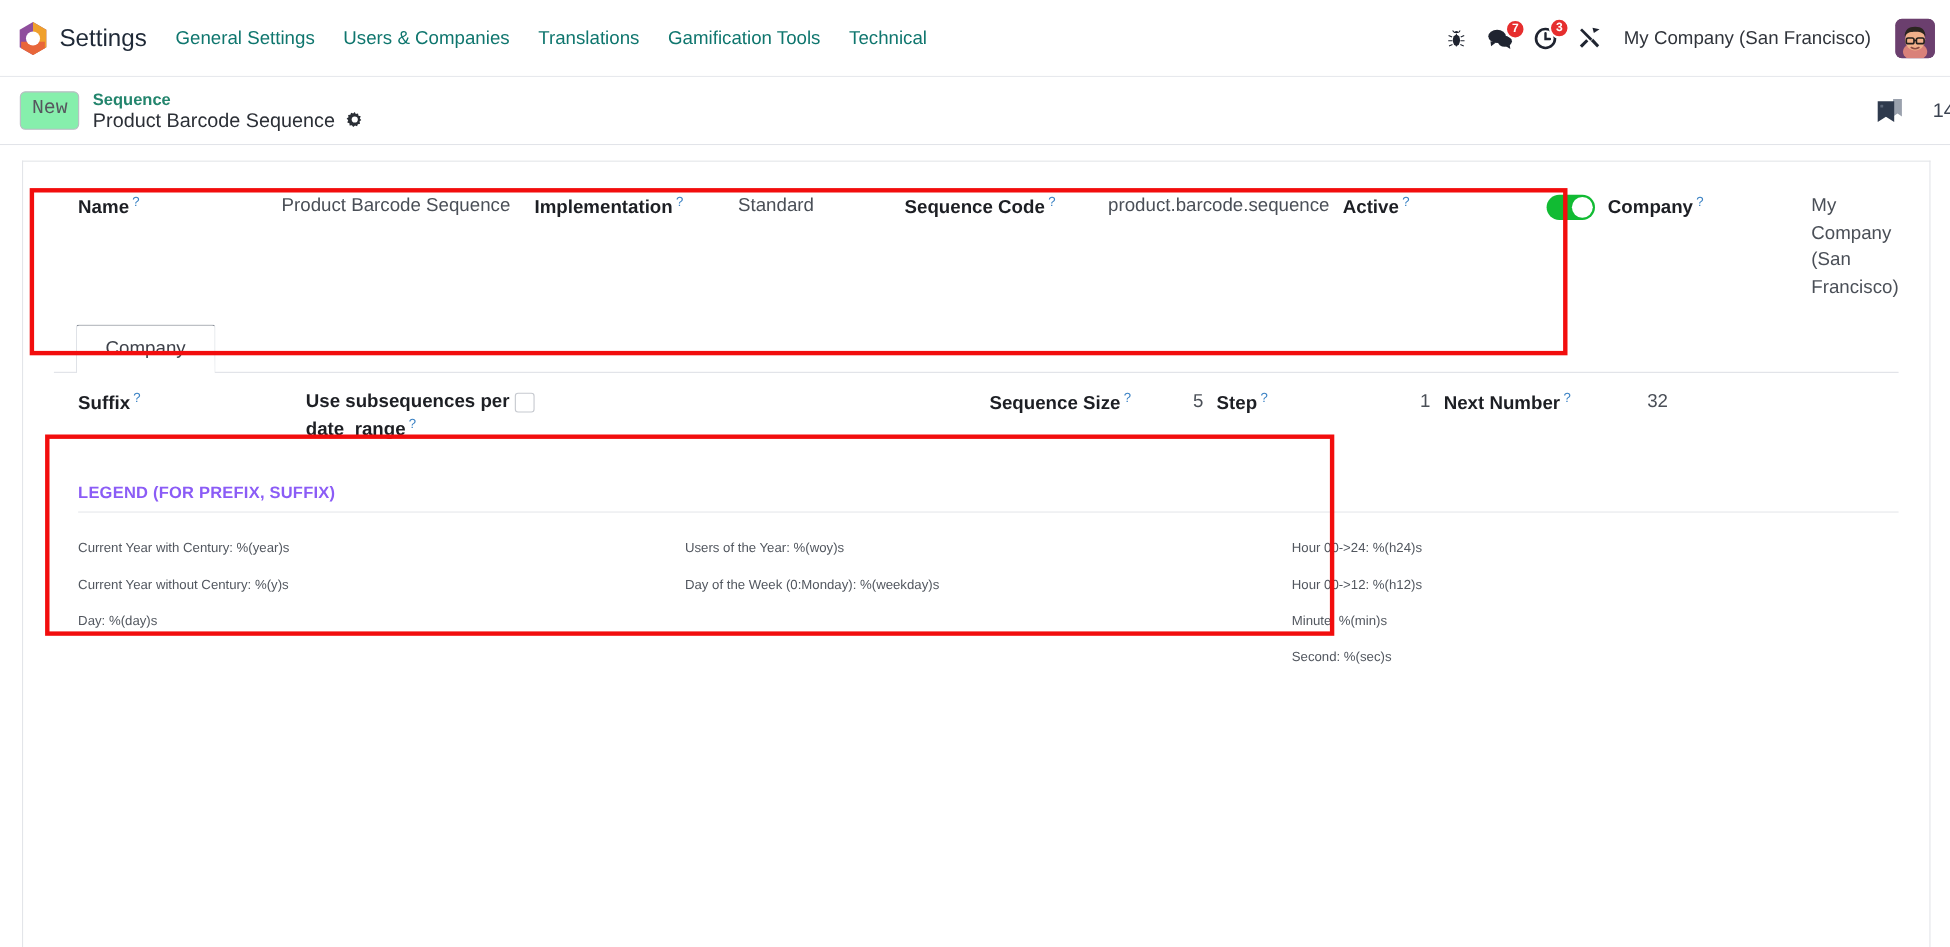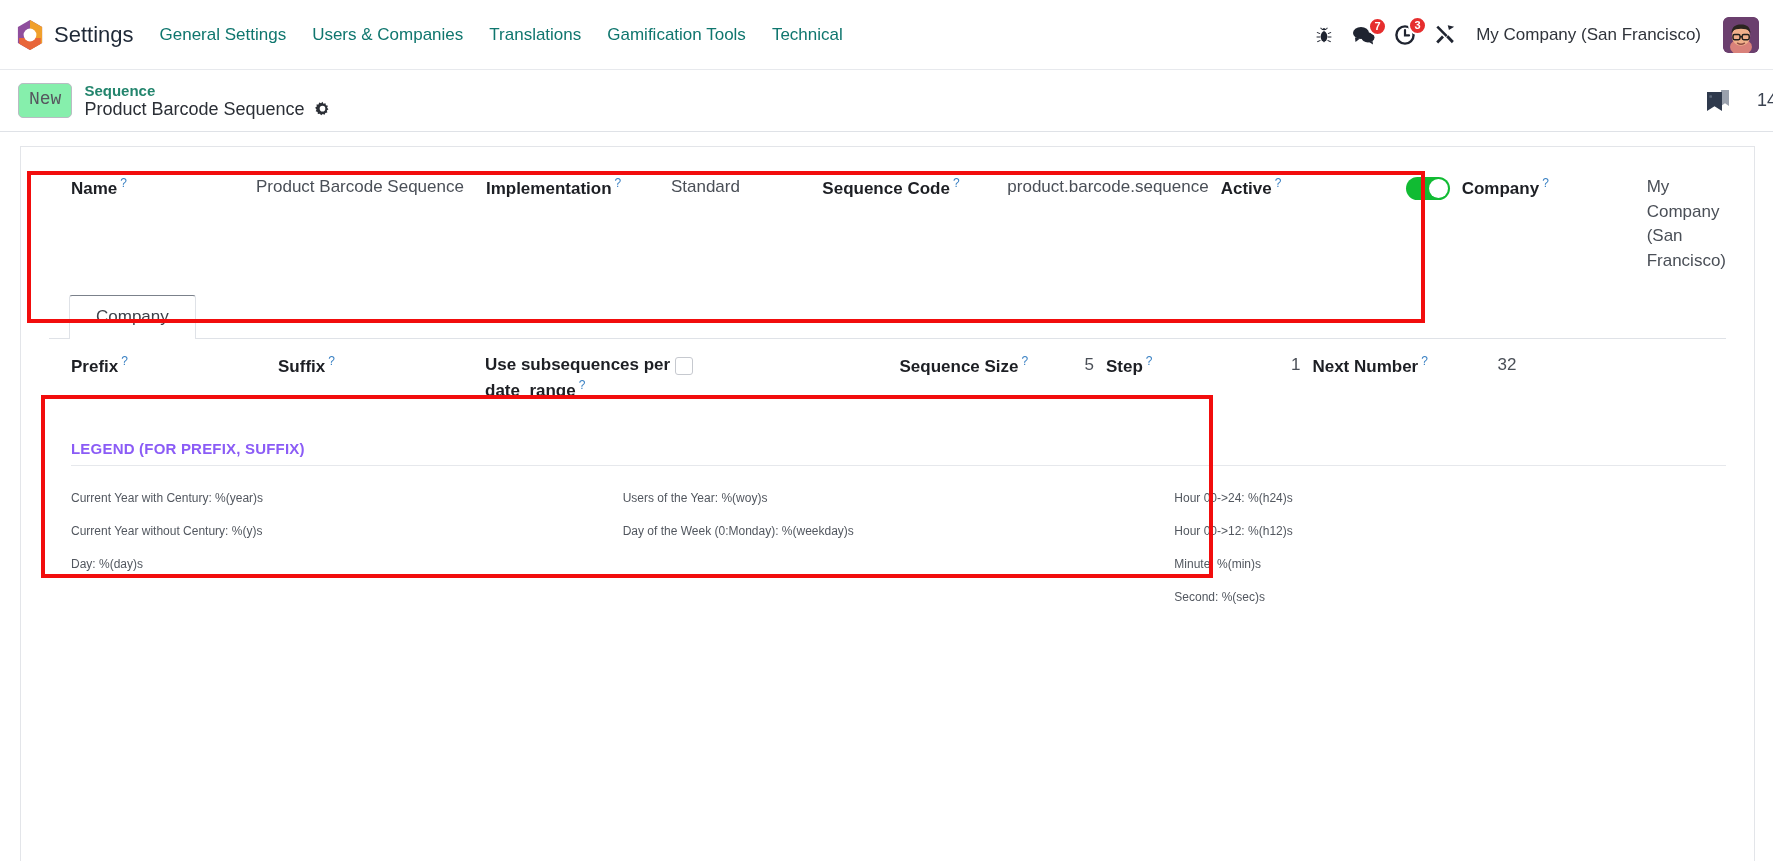--- a/index.html
+++ b/index.html
@@ -450,24 +450,20 @@
       <div class="tabs">
         <div class="tab active">Company</div>
       </div>
 
       <div class="tabpane">
 
         <div class="fieldgrid">
 
           <div class="col col-left">
 
-            <div class="frow">
-              <div class="flabel"><span>Prefix</span><span class="help">?</span></div>
-              <div class="fvalue"></div>
-            </div>
 
             <div class="frow">
               <div class="flabel"><span>Suffix</span><span class="help">?</span></div>
               <div class="fvalue"></div>
             </div>
 
             <div class="frow">
               <div class="flabel wide"><span>Use subsequences per date_range</span><span class="help">?</span></div>
               <div class="fvalue">
                 <span class="cbx"></span>

